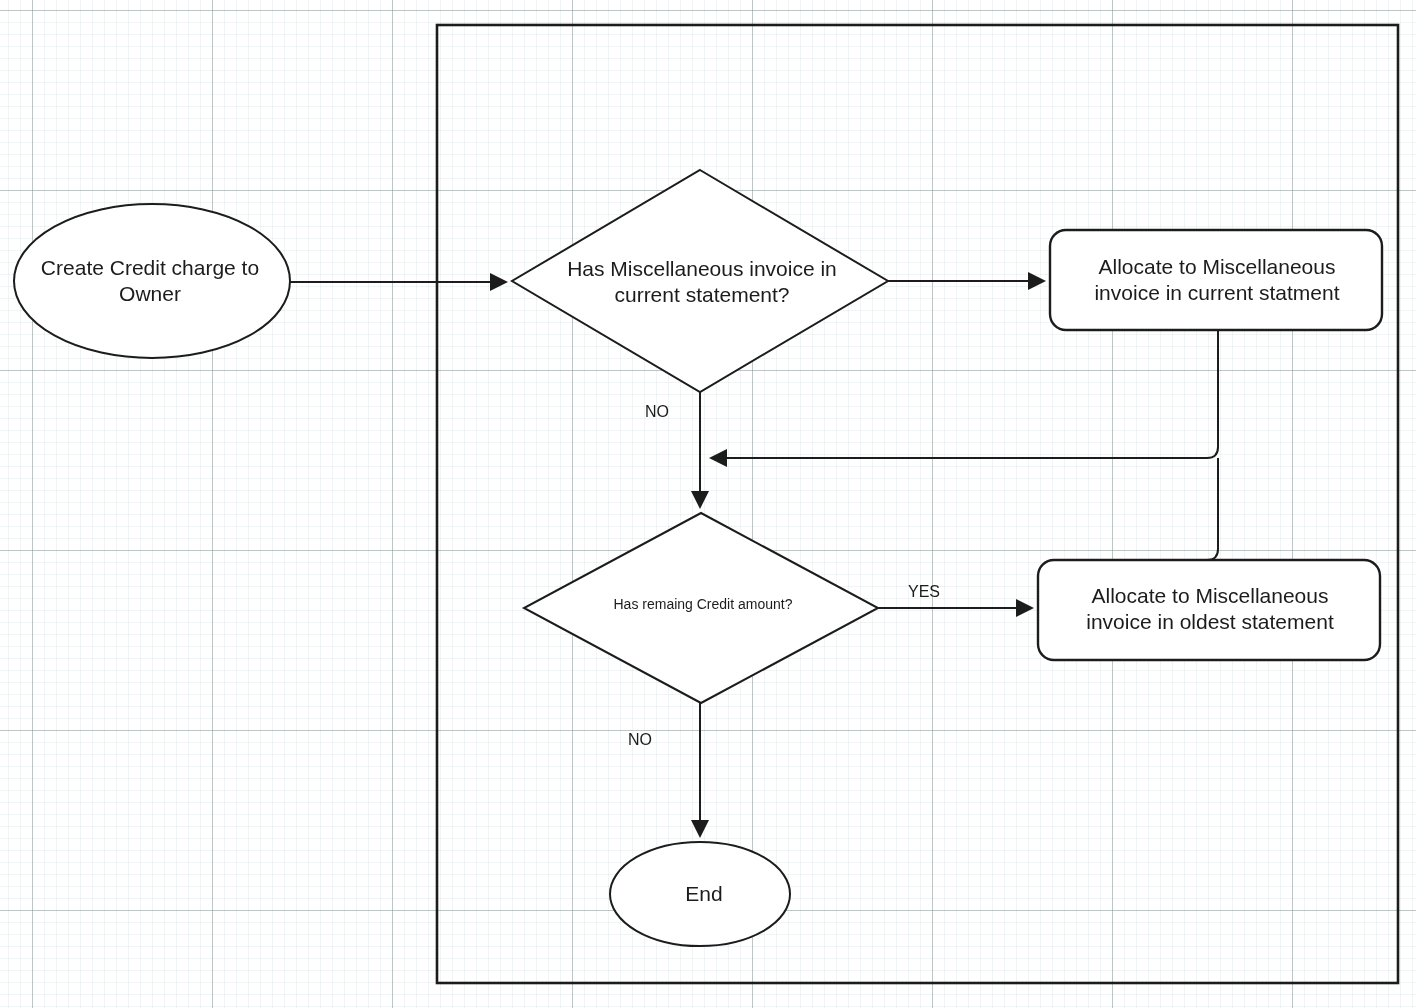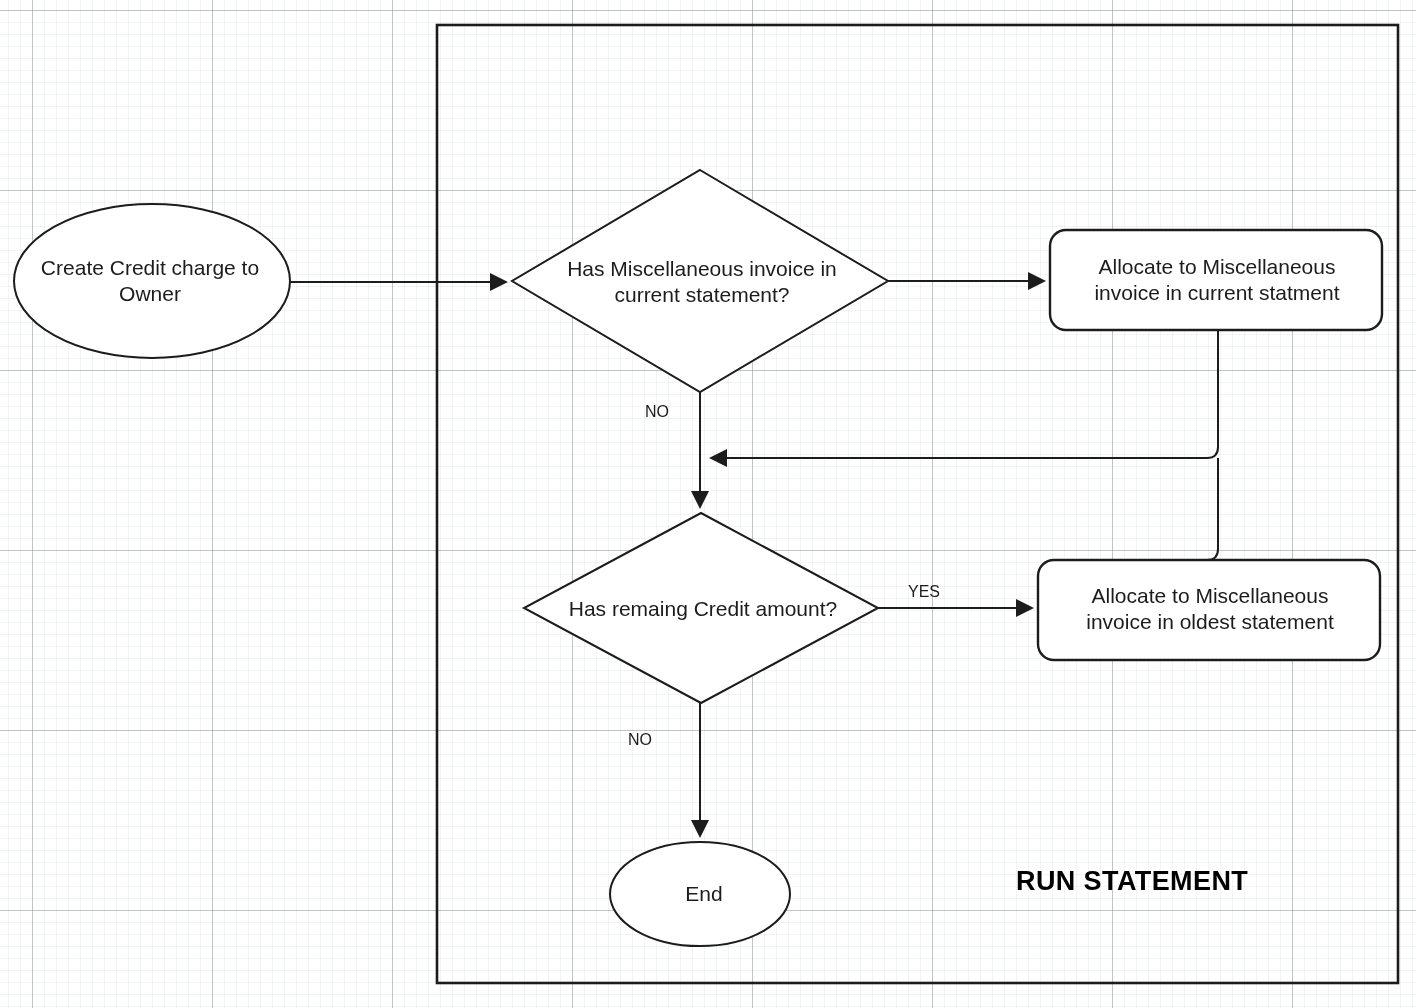--- a/index.html
+++ b/index.html
@@ -44,21 +44,21 @@
   }
   .edge-label {
     position: absolute;
     color: #1c1c1c;
     font-size: 16px;
     line-height: 1;
   }
   #start-label     { left: 10px;   top: 255px; width: 280px;  font-size: 21px; }
   #decision1-label { left: 516px;  top: 256px; width: 372px;  font-size: 21px; }
   #box1-label      { left: 1056px; top: 254px; width: 322px;  font-size: 21px; }
-  #decision2-label { left: 528px;  top: 596px; width: 350px;  font-size: 21px; }
+  #decision2-label { left: 528px;  top: 596px; width: 350px;  font-size: 14px; }
   #box2-label      { left: 1044px; top: 583px; width: 332px;  font-size: 21px; }
   #end-label       { left: 612px;  top: 881px; width: 184px;  font-size: 21px; }
   #lbl-no-1        { left: 645px;  top: 404px; }
   #lbl-yes-1       { left: 908px;  top: 584px; text-align: right; }
   #lbl-no-2        { left: 628px;  top: 732px; }
   #group-title {
     position: absolute;
     left: 1016px;
     top: 866px;
     font-size: 27px;
@@ -123,15 +123,14 @@
 invoice in oldest statement</div>
 
   <div class="node-label" id="end-label">End</div>
 
   <div class="edge-label" id="lbl-no-1">NO</div>
 
   <div class="edge-label" id="lbl-yes-1">YES</div>
 
   <div class="edge-label" id="lbl-no-2">NO</div>
 
-  <div id="group-title">RUN STATEMENT</div>
 
 </div>
 
 </body></html>

